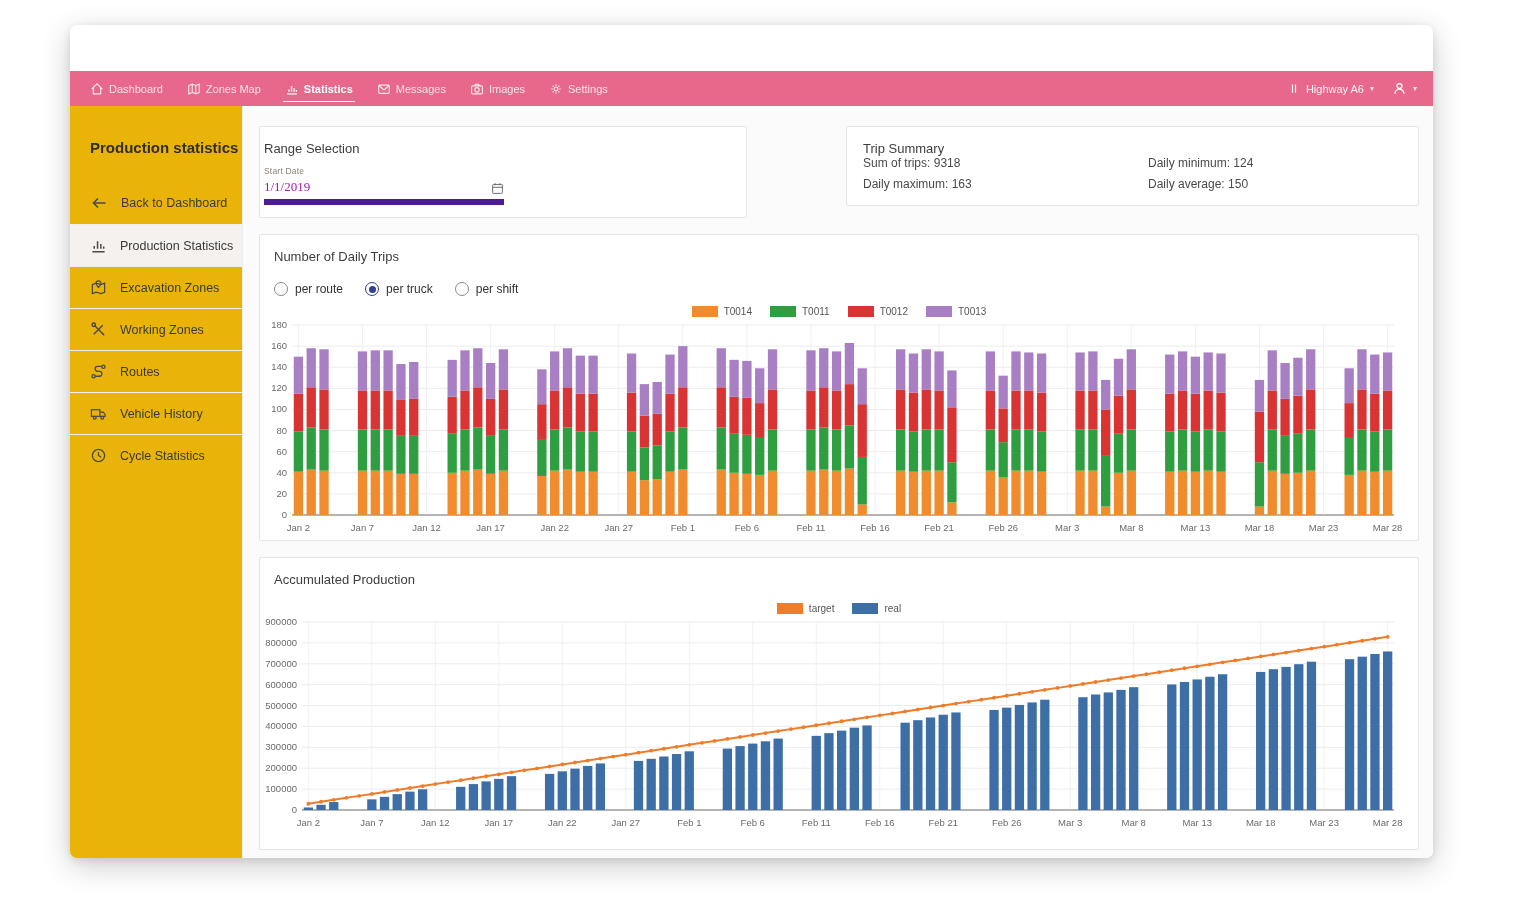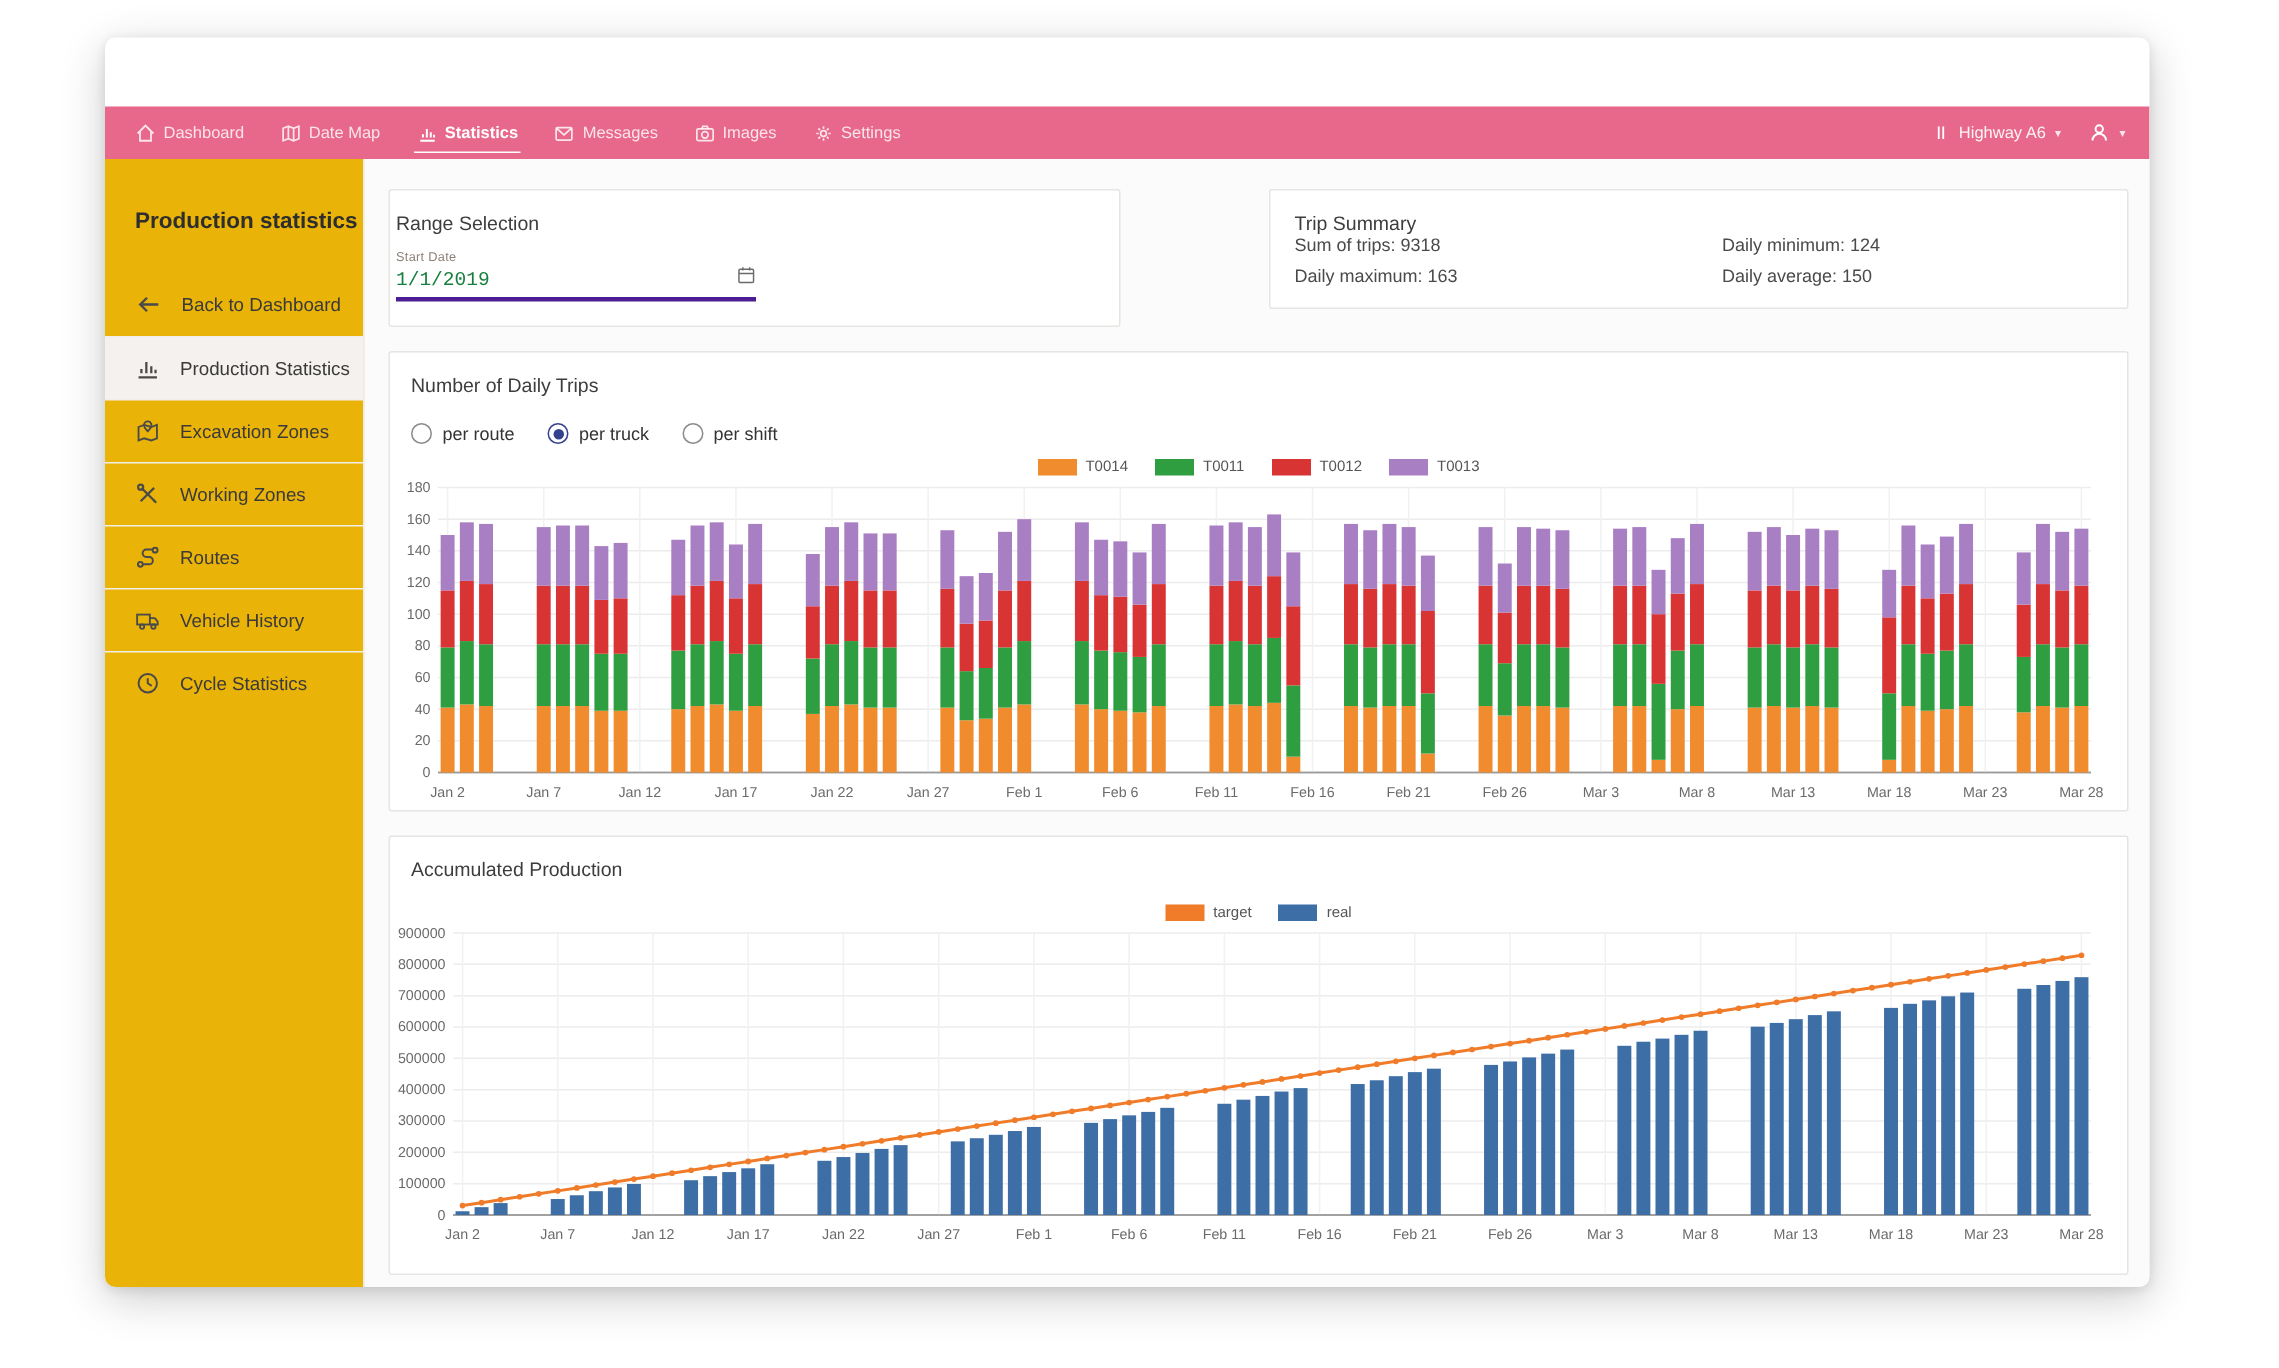--- a/index.html
+++ b/index.html
@@ -33,21 +33,21 @@
   .card-title { font-size:13px; color:#3d3d3d; }
 
   #card-range { left:16px; top:20px; width:488px; height:92px; padding:14px 14px 0 4px; }
   #card-trip  { left:603px; top:20px; width:573px; height:80px; padding:14px 16px 16px 16px; }
   #card-chart1{ left:16px; top:128px; width:1160px; height:307px; }
   #card-chart2{ left:16px; top:451px; width:1160px; height:293px; }
 
   .fields { display:flex; gap:48px; margin-top:10px;flex-direction:column; }
   .field { width:240px; position:relative; }
   .field-label { font-size:8.5px; color:#8d8178; letter-spacing:.2px; }
-  .field input { width:100%; border:none; border-bottom:3px solid #4c1d95; background:transparent; font-size:13px; color:#15803d; padding:3px 20px 4px 0; font-family:Liberation Mono, monospace; outline:none; }
+  .field input { width:100%; border:none; border-bottom:6px solid #4c1d95; background:transparent; font-size:13px; color:#a21caf; padding:3px 20px 4px 0; font-family:Liberation Serif, serif; outline:none; }
   .cal-ic { position:absolute; right:0; bottom:6px; cursor:pointer; }
 
   .trip-grid { display:grid; grid-template-columns:285px 1fr; grid-auto-rows:21px; font-size:12px; color:#4a4a4a; }
 
   .chart-head { padding:14px 14px 0 14px; }
   .radios { display:flex; align-items:center; gap:22px; margin-top:18px; }
   .radio { display:flex; align-items:center; gap:7px; font-size:12px; color:#333; cursor:pointer; }
   .rdot { width:14px; height:14px; border:1.5px solid #8a8a8a; border-radius:50%; display:flex; align-items:center; justify-content:center; }
   .radio.sel .rdot { border-color:#33418f; }
   .radio.sel .rdot::after { content:""; width:7px; height:7px; border-radius:50%; background:#33418f; }
@@ -72,21 +72,21 @@
         <div class="nav-item">
           <svg width="14" height="14" viewBox="0 0 16 16" fill="none" stroke-width="1.4">
               <path d="M2 8 L8 2 L14 8 M3.8 6.8 V13.5 H12.2 V6.8"></path>
             </svg>
           <span>Dashboard</span>
         </div>
         <div class="nav-item">
           <svg width="14" height="14" viewBox="0 0 16 16" fill="none" stroke-width="1.3">
               <path d="M2 4 L6 2.5 L10 4 L14 2.5 V12 L10 13.5 L6 12 L2 13.5 Z M6 2.5 V12 M10 4 V13.5"></path>
             </svg>
-          <span>Date Map</span>
+          <span>Zones Map</span>
         </div>
         <div class="nav-item active">
           <svg width="14" height="14" viewBox="0 0 16 16" fill="none" stroke-width="1.5">
               <path d="M2.5 13.5 H13.5 M4.5 11 V8.5 M7.5 11 V4.5 M10.5 11 V7 M13 11 V9"></path>
             </svg>
           <span>Statistics</span>
         </div>
         <div class="nav-item">
           <svg width="14" height="14" viewBox="0 0 16 16" fill="none" stroke-width="1.3">
               <rect x="2" y="3.5" width="12" height="9.5" rx="1"></rect>

